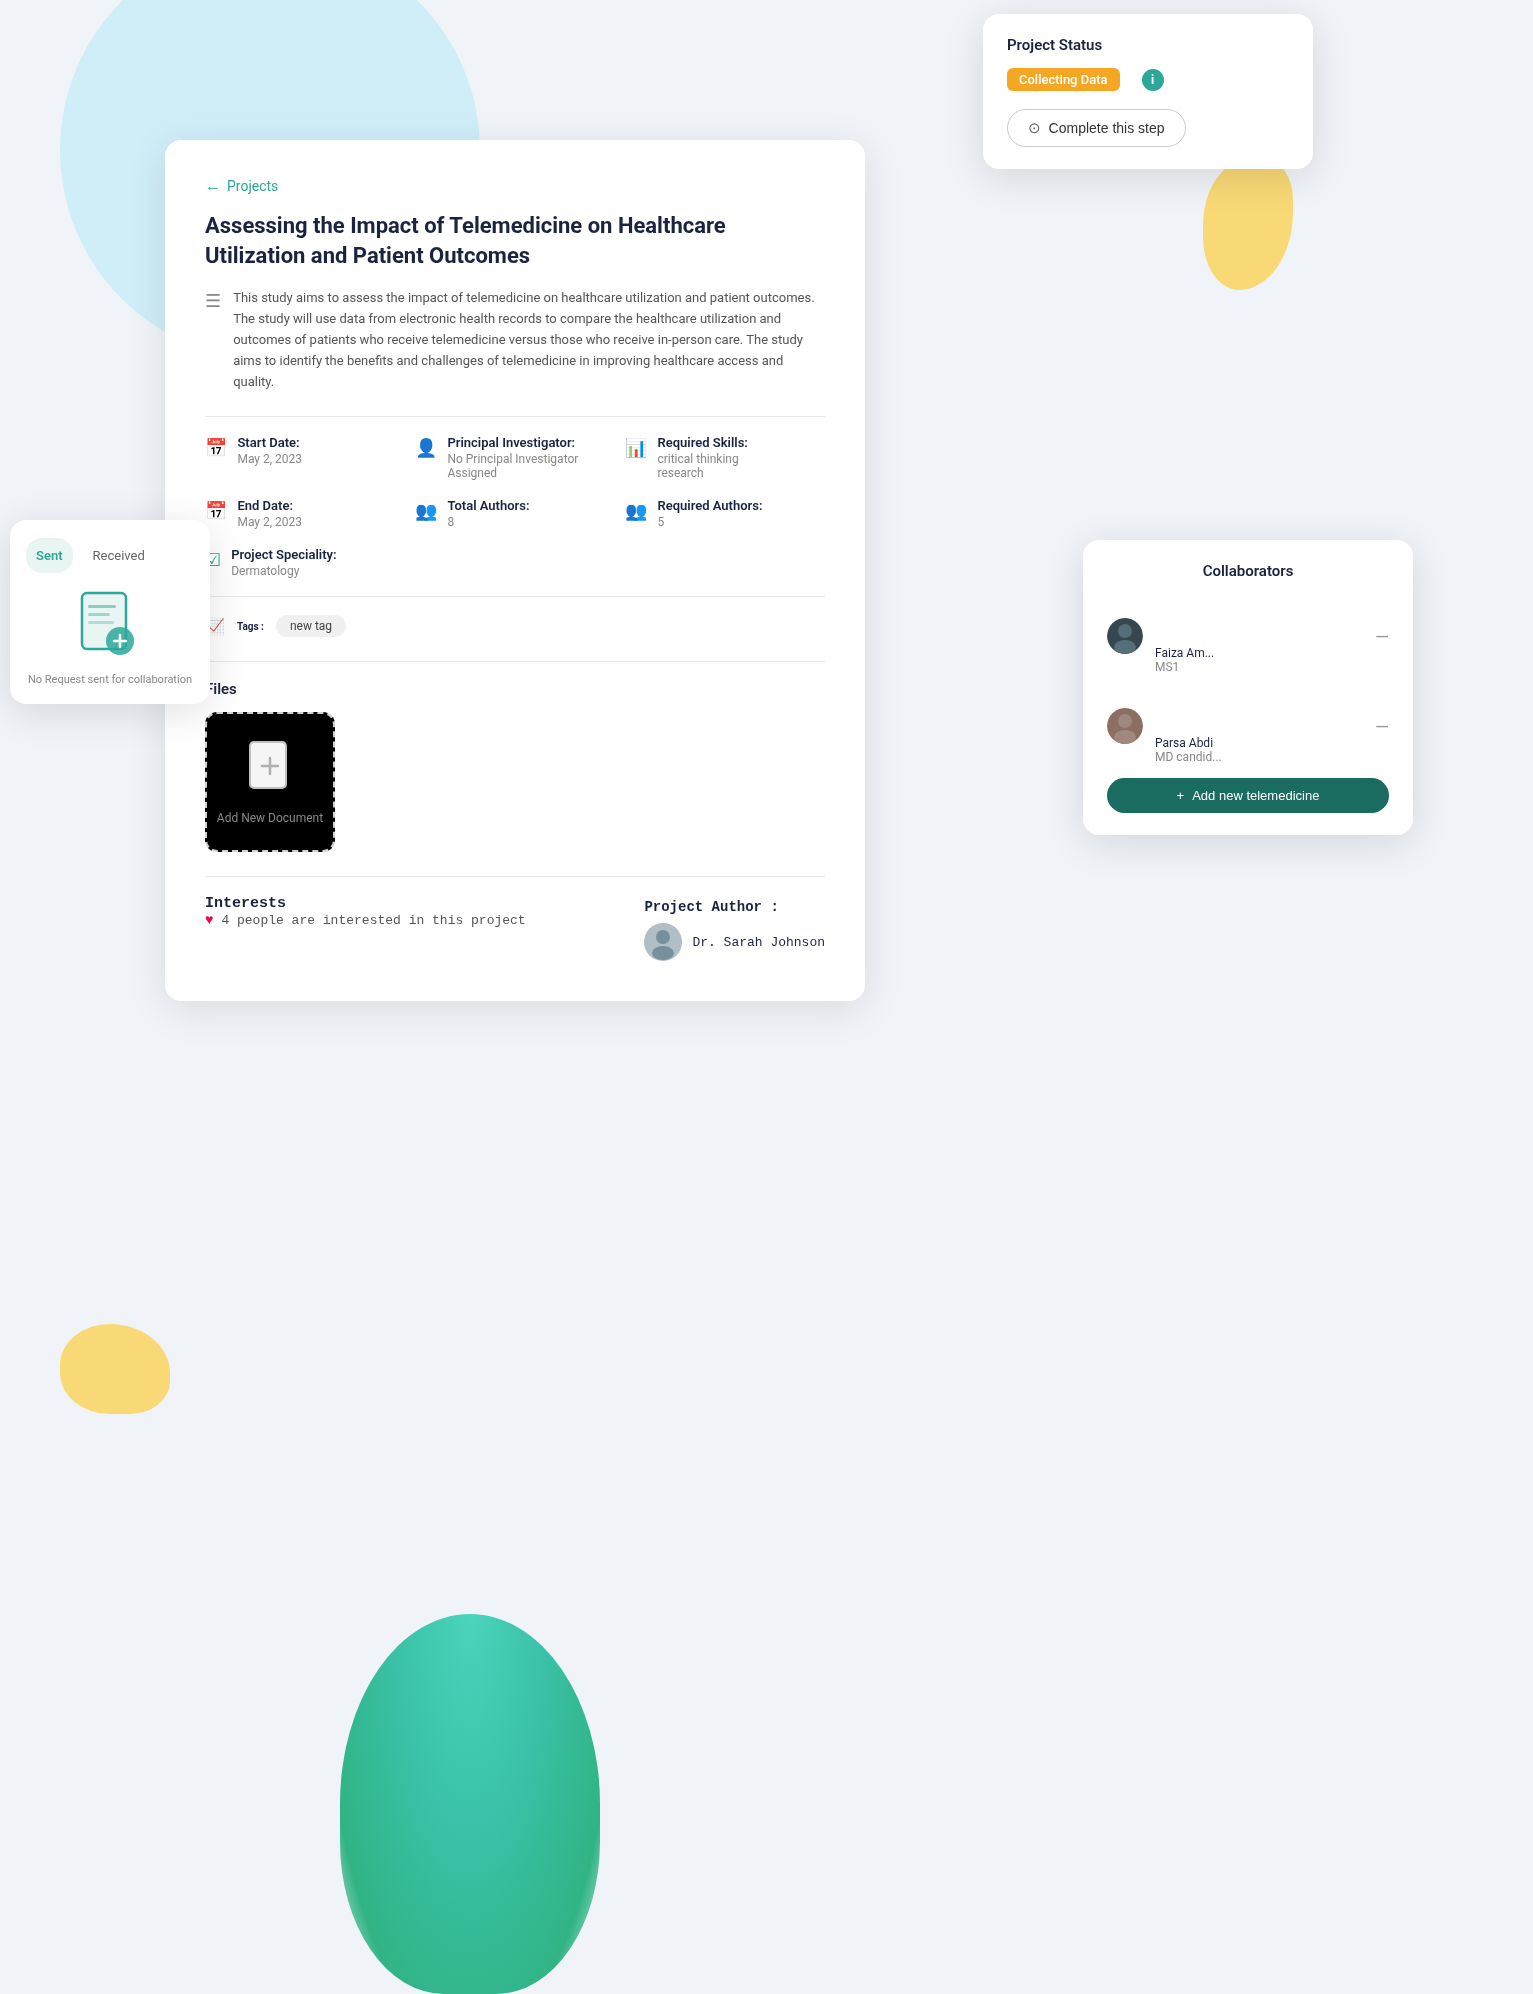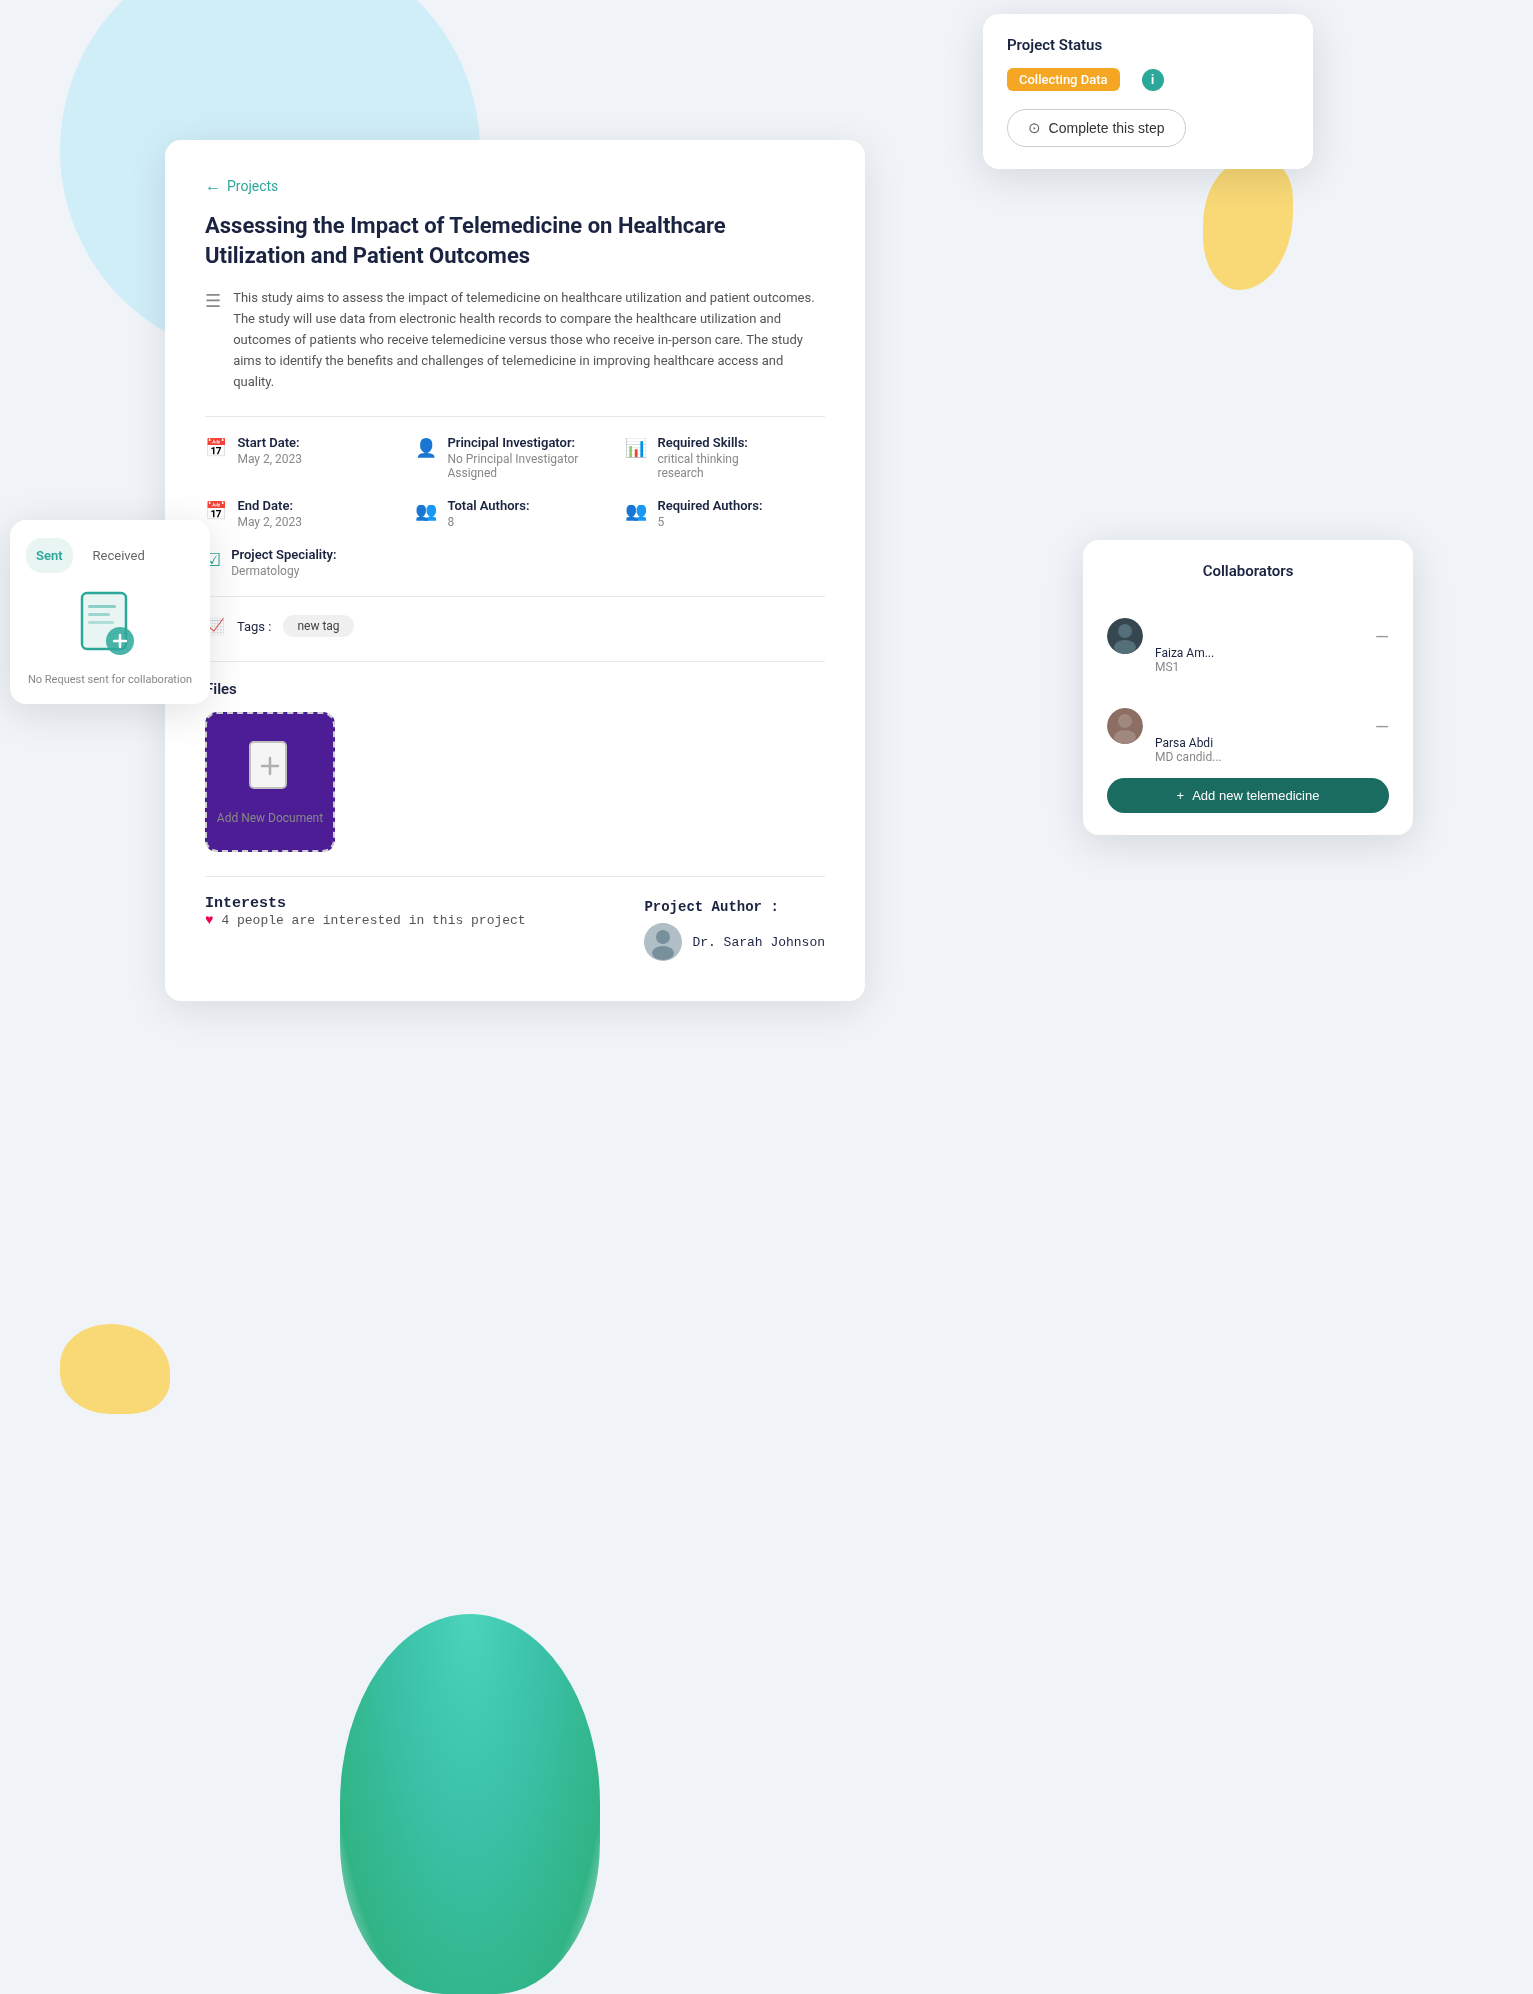--- a/index.html
+++ b/index.html
@@ -144,22 +144,22 @@
       display: flex;
       align-items: center;
       gap: 12px;
       margin-bottom: 24px;
     }
     .tags-icon {
       font-size: 16px;
       color: #2ca89a;
     }
     .tags-label {
-      font-size: 13px;
-      font-weight: 400;
+      font-size: 10px;
+      font-weight: 700;
       color: #1a2340;
     }
     .tag-chip {
       background: #f0f0f0;
       border-radius: 20px;
       padding: 4px 14px;
       font-size: 12px;
       color: #444;
     }
 
@@ -176,21 +176,21 @@
       width: 130px;
       height: 140px;
       border: 2px dashed #d0d0d0;
       border-radius: 12px;
       display: flex;
       flex-direction: column;
       align-items: center;
       justify-content: center;
       gap: 10px;
       cursor: pointer;
-      background: #4c1d95;
+      background: #000000;
     }
     .add-doc-icon {
       font-size: 36px;
       color: #bbb;
     }
     .add-doc-label {
       font-size: 12px;
       color: #888;
       text-align: center;
     }

